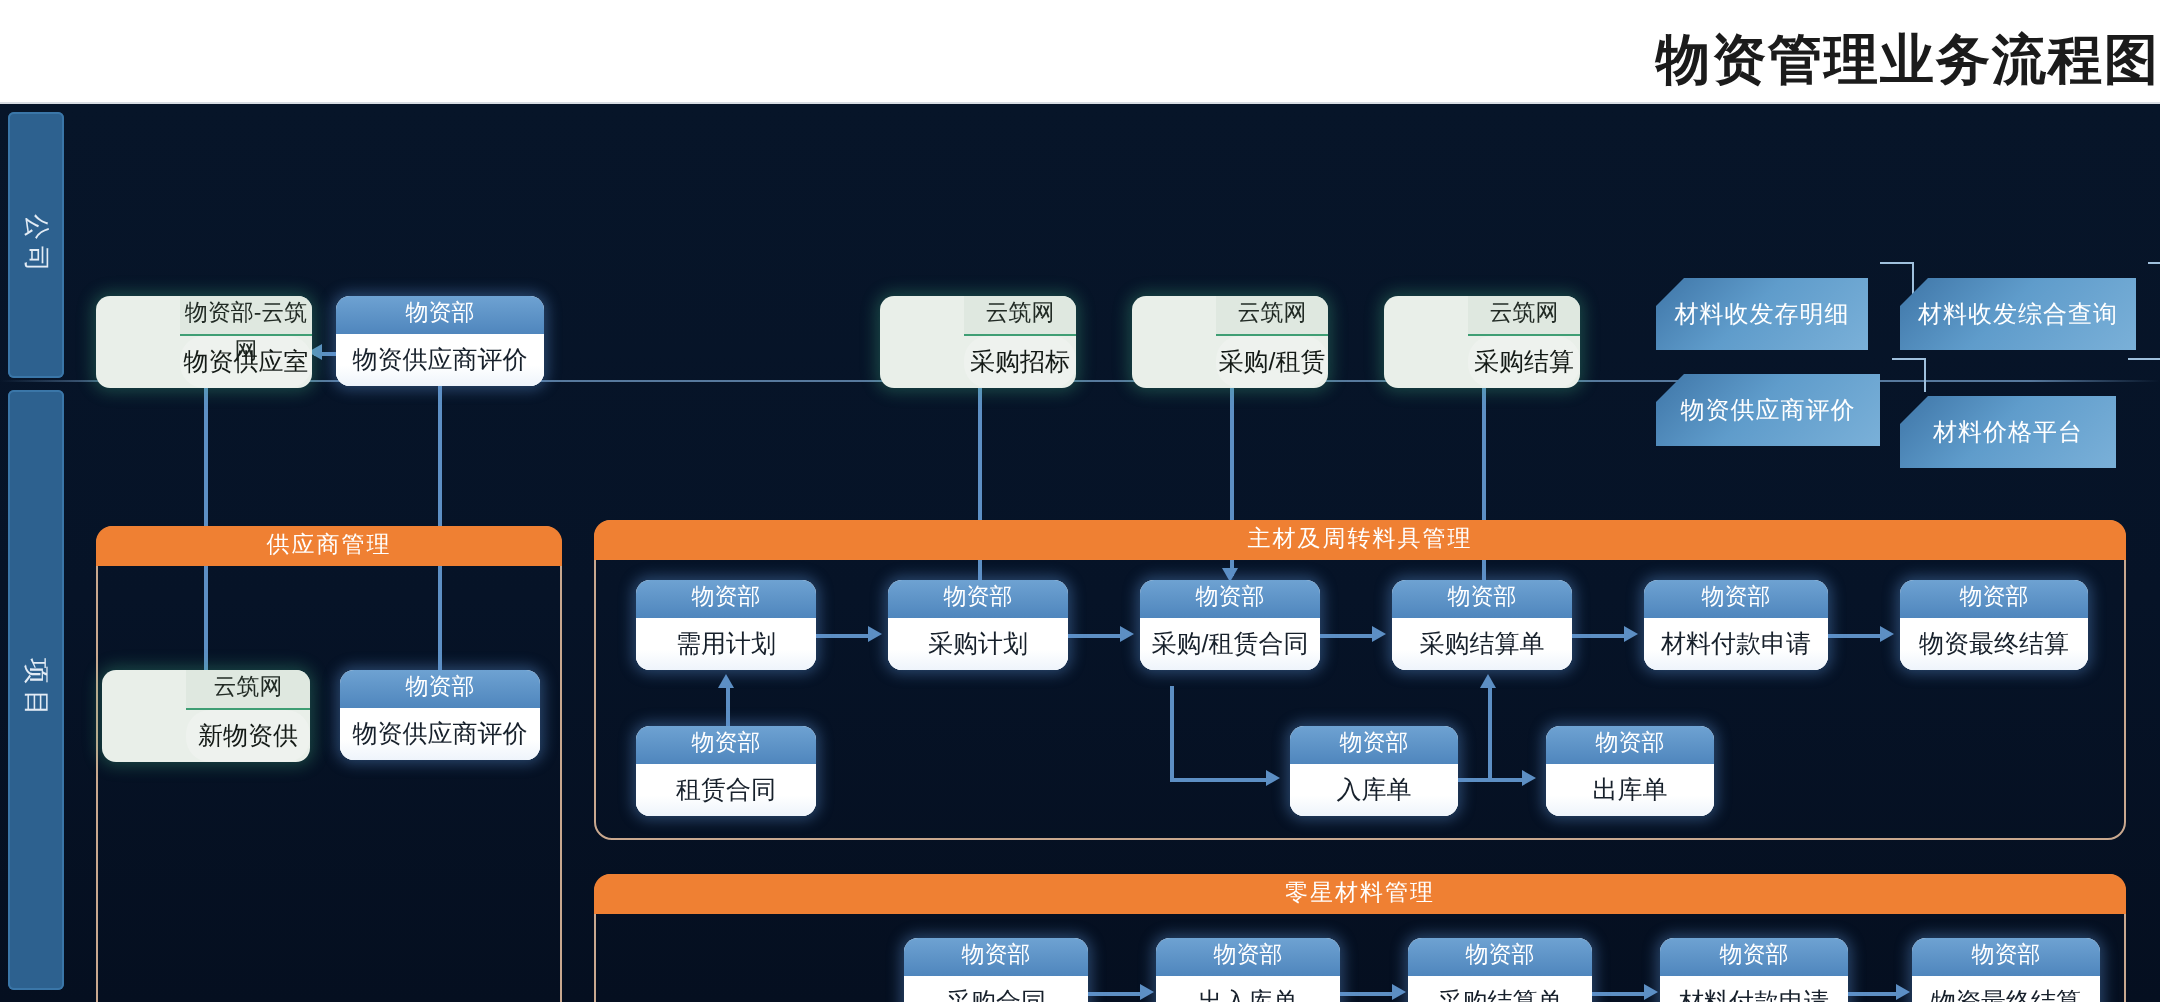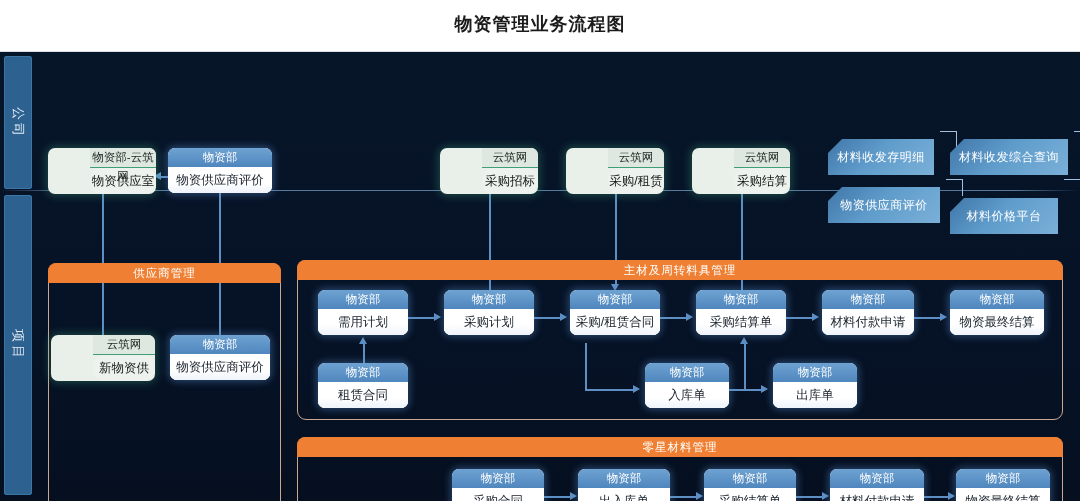--- a/index.html
+++ b/index.html
@@ -2,22 +2,22 @@
 <html><head>
 <meta charset="utf-8">
 <style>
   html,body{margin:0;padding:0;background:#fff;}
   body{font-family:"Liberation Sans","DejaVu Sans",sans-serif;}
   #stage{position:relative;width:1080px;height:501px;overflow:hidden;background:#fbfbfb;}
 
   
   #titlebar{position:absolute;left:0;top:0;width:1080px;height:52px;
     background:#ffffff;border-bottom:1px solid #d8dde3;box-sizing:border-box;}
-  #titlebar .t{position:absolute;left:0;top:12px;width:1080px;text-align:center;
-    font-size:18px;font-weight:bold;color:#1b1b1b;letter-spacing:1px;}
+  #titlebar .t{position:absolute;left:0;top:12px;width:1080px;text-align:right;
+    font-size:27px;font-weight:bold;color:#1b1b1b;letter-spacing:1px;}
 
   
   #canvas{position:absolute;left:0;top:52px;width:1080px;height:449px;
     background:#06142a;
     background-image:linear-gradient(180deg,#071529 0%,#061327 55%,#050f20 100%);
     overflow:hidden;}
 
   
   .lane{position:absolute;left:4px;width:28px;background:#2d618f;
     border-radius:3px;box-shadow:inset 0 0 0 1px #3a76a8;}

